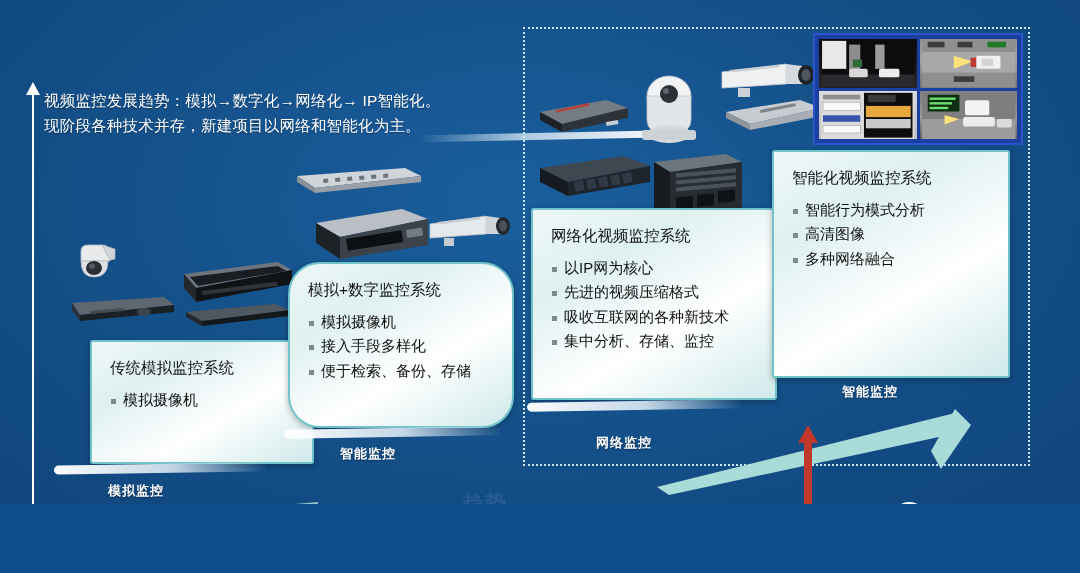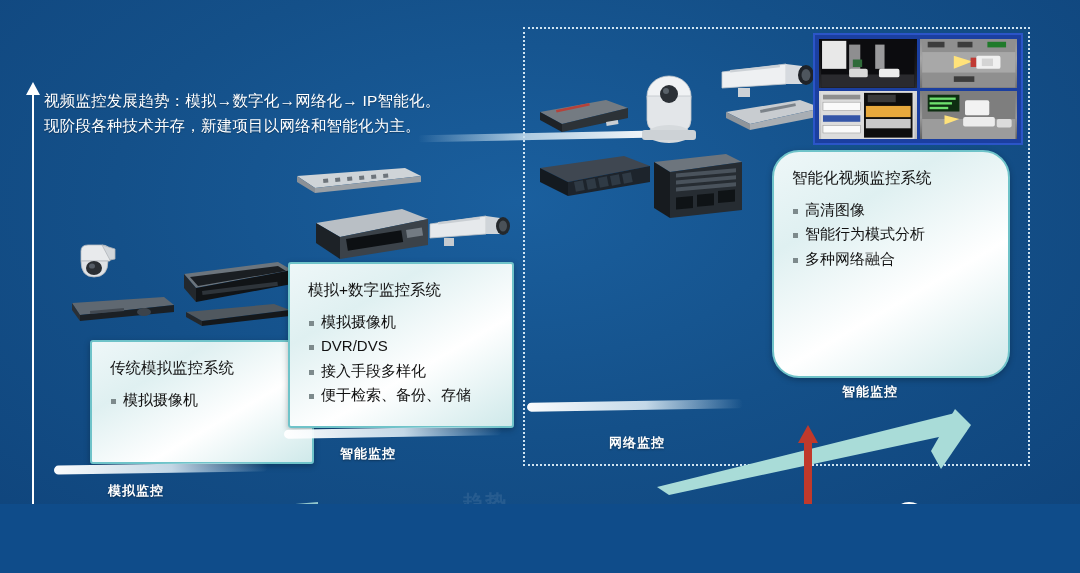--- a/index.html
+++ b/index.html
@@ -283,25 +283,24 @@
   </svg>
   <svg class="eq" style="left:424px; top:208px; width:92px; height:42px;" viewBox="0 0 92 42">
     <path d="M6 16 L62 8 L62 26 L6 30 Z" fill="#e6e9ec" stroke="#bfc4c9" stroke-width=".8"></path>
     <path d="M62 8 L76 10 L78 26 L62 26 Z" fill="#cfd4d9"></path>
     <ellipse cx="79" cy="18" rx="7" ry="9" fill="#24282c"></ellipse>
     <ellipse cx="79" cy="18" rx="4" ry="5.5" fill="#4a5158"></ellipse>
     <path d="M20 30 L30 30 L30 38 L20 38 Z" fill="#c6cbd0"></path>
     <rect x="14" y="14" width="42" height="2.4" fill="#c9ced3" transform="rotate(-7 14 14)"></rect>
   </svg>
 
-  <div class="card" style="left:288px; top:262px; width:226px; height:166px;">
+  <div class="card" style="left:288px; top:262px; width:226px; height:166px;border-radius:32px;">
     <div class="c-title">模拟+数字监控系统</div>
     <ul>
       <li>模拟摄像机</li>
-      <li>DVR/DVS</li>
       <li>接入手段多样化</li>
       <li>便于检索、备份、存储</li>
     </ul>
   </div>
   <div class="card-swoosh" style="left:284px; top:428px; width:218px;"></div>
   <div class="stage-label" style="left:340px; top:445px;">智能监控</div>
 
   <svg class="eq" style="left:536px; top:96px; width:96px; height:42px;" viewBox="0 0 96 42">
     <path d="M4 16 L70 4 L92 12 L26 28 Z" fill="#747b82"></path>
     <path d="M4 16 L26 28 L26 36 L4 24 Z" fill="#1e2226"></path>
@@ -352,22 +351,31 @@
       <rect x="28" y="33" width="60" height="4" transform="skewY(-5)"></rect>
       <rect x="28" y="40" width="60" height="4" transform="skewY(-5)"></rect>
     </g>
     <g fill="#0f1316">
       <rect x="28" y="50" width="17" height="12" transform="skewY(-5)"></rect>
       <rect x="49" y="49" width="17" height="12" transform="skewY(-5)"></rect>
       <rect x="70" y="47" width="17" height="12" transform="skewY(-5)"></rect>
     </g>
   </svg>
 
+  <div class="card" style="left:531px; top:208px; width:246px; height:192px;">
+    <div class="c-title">网络化视频监控系统</div>
+    <ul>
+      <li>以IP网为核心</li>
+      <li>先进的视频压缩格式</li>
+      <li>吸收互联网的各种新技术</li>
+      <li>集中分析、存储、监控</li>
+    </ul>
+  </div>
   <div class="card-swoosh" style="left:527px; top:401px; width:216px;"></div>
-  <div class="stage-label" style="left:609px; top:434px;">网络监控</div>
+  <div class="stage-label" style="left:596px; top:434px;">网络监控</div>
 
   <div class="video-wall">
     <div class="vw-cell vw-1">
       <svg viewBox="0 0 100 52" style="width:100%;height:100%;display:block">
         <rect x="0" y="0" width="100" height="52" fill="#0c0c0f"></rect>
         <rect x="1" y="2" width="26" height="30" fill="#e8e8e8"></rect>
         <rect x="30" y="6" width="12" height="30" fill="#8e8e90"></rect>
         <rect x="58" y="6" width="10" height="26" fill="#9a9a9c"></rect>
         <rect x="0" y="38" width="100" height="14" fill="#2a2a2e"></rect>
         <rect x="30" y="32" width="20" height="9" rx="2" fill="#d9d9d9"></rect>
@@ -411,25 +419,25 @@
         <rect x="8" y="12" width="24" height="2.5" fill="#6ee06e"></rect>
         <rect x="8" y="17" width="20" height="2.5" fill="#6ee06e"></rect>
         <polygon points="24,26 40,30 24,36" fill="#ffe27a"></polygon>
         <rect x="46" y="10" width="26" height="16" rx="2" fill="#f2f2f2"></rect>
         <rect x="44" y="28" width="34" height="10" rx="2" fill="#ececec"></rect>
         <rect x="80" y="30" width="16" height="9" rx="2" fill="#dcdcdc"></rect>
       </svg>
     </div>
   </div>
 
-  <div class="card" style="left:772px; top:150px; width:238px; height:228px;border-radius:27px;">
+  <div class="card" style="left:772px; top:150px; width:238px; height:228px;">
     <div class="c-title">智能化视频监控系统</div>
     <ul>
+      <li>智能行为模式分析</li>
       <li>高清图像</li>
-      <li>智能行为模式分析</li>
       <li>多种网络融合</li>
     </ul>
   </div>
   <div class="stage-label" style="left:842px; top:383px;">智能监控</div>
 
   <svg class="arrow-teal" viewBox="0 0 340 100">
     <polygon points="2,92 300,18 312,36 14,100" fill="#a9dcd8"></polygon>
     <polygon points="300,14 316,30 286,74 276,56" fill="#a9dcd8"></polygon>
   </svg>
   <svg class="arrow-red" viewBox="0 0 22 122">

